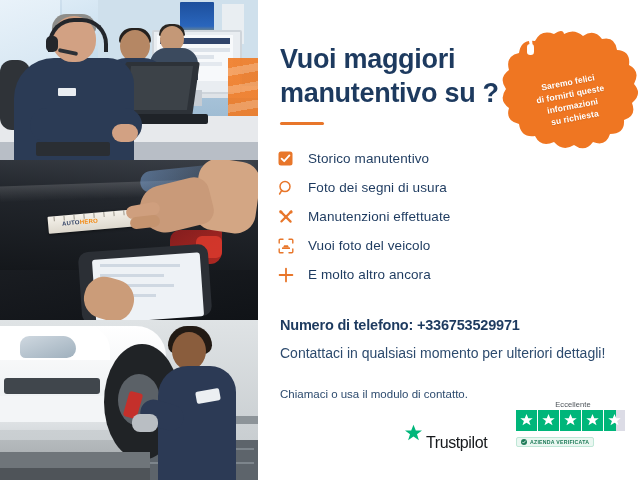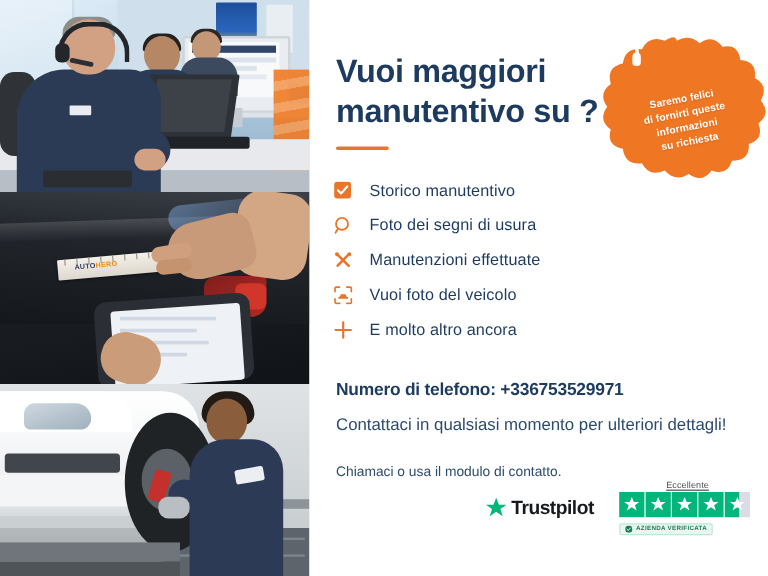--- a/index.html
+++ b/index.html
@@ -125,23 +125,23 @@
   .phone{position:absolute;left:22px;top:313px;width:340px;
     font-size:14.5px;font-weight:700;color:#1d3a5f;letter-spacing:-.2px;}
   .sub{position:absolute;left:22px;top:341px;width:330px;
     font-size:14px;line-height:17px;color:#2d4b6e;}
   .sub2{position:absolute;left:22px;top:358px;width:330px;
     font-size:11.5px;line-height:17px;color:#2d4b6e;margin-top:24px;}
 
   
   .tp{position:absolute;left:146px;top:396px;width:226px;height:52px;}
   .tp-logo{position:absolute;left:0;top:14px;display:flex;align-items:center;gap:3px;}
-  .tp-logo .tpname{font-size:16px;font-weight:700;color:#16191c;letter-spacing:-.4px;}
+  .tp-logo .tpname{font-size:16px;font-weight:400;color:#16191c;letter-spacing:-.4px;margin-top:20px;}
   .tp-right{position:absolute;left:112px;top:0;width:114px;}
-  .tp-ecc{font-size:7.5px;color:#4c5258;text-align:center;letter-spacing:.1px;margin-bottom:1px;text-decoration:underline;}
+  .tp-ecc{font-size:7.5px;color:#4c5258;text-align:center;letter-spacing:.1px;margin-bottom:1px;}
   .stars{display:flex;gap:1px;}
   .star-box{width:21px;height:21px;background:#00b67a;display:flex;align-items:center;justify-content:center;position:relative;}
   .star-box.partial{background:#dcdce6;}
   .star-box.partial .fillhalf{position:absolute;left:0;top:0;width:55%;height:100%;background:#00b67a;}
   .star-glyph{position:relative;z-index:2;}
   .tp-verify{margin-top:3px;display:inline-flex;align-items:center;gap:3px;
     border:1px solid #bfe7d7;background:#eaf7f1;border-radius:2px;padding:1px 4px;}
   .tp-verify .vtxt{font-size:5.2px;font-weight:700;color:#1c7a57;letter-spacing:.25px;}
 </style>
 </head>

